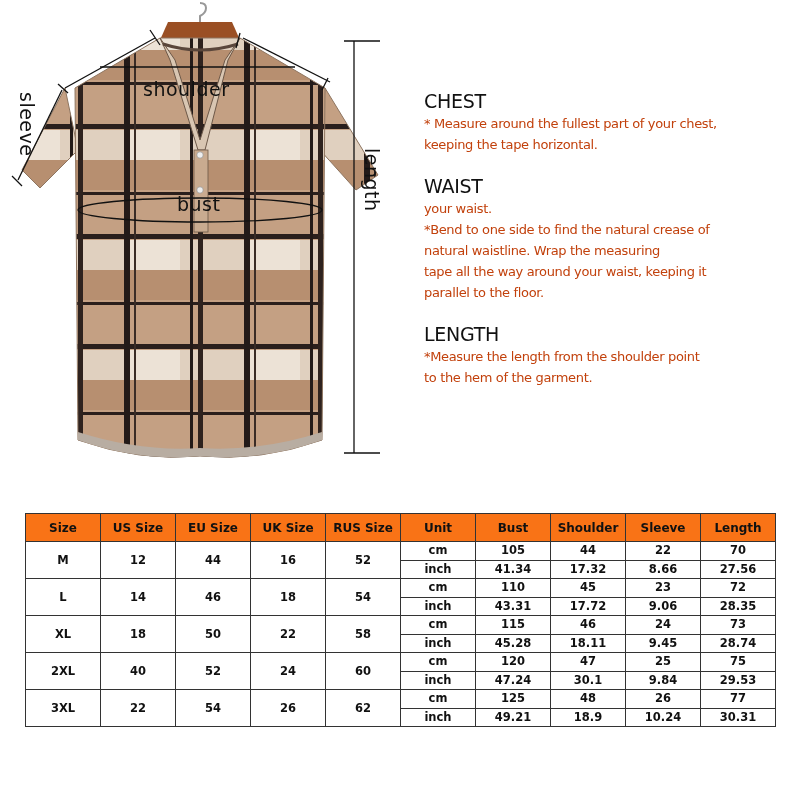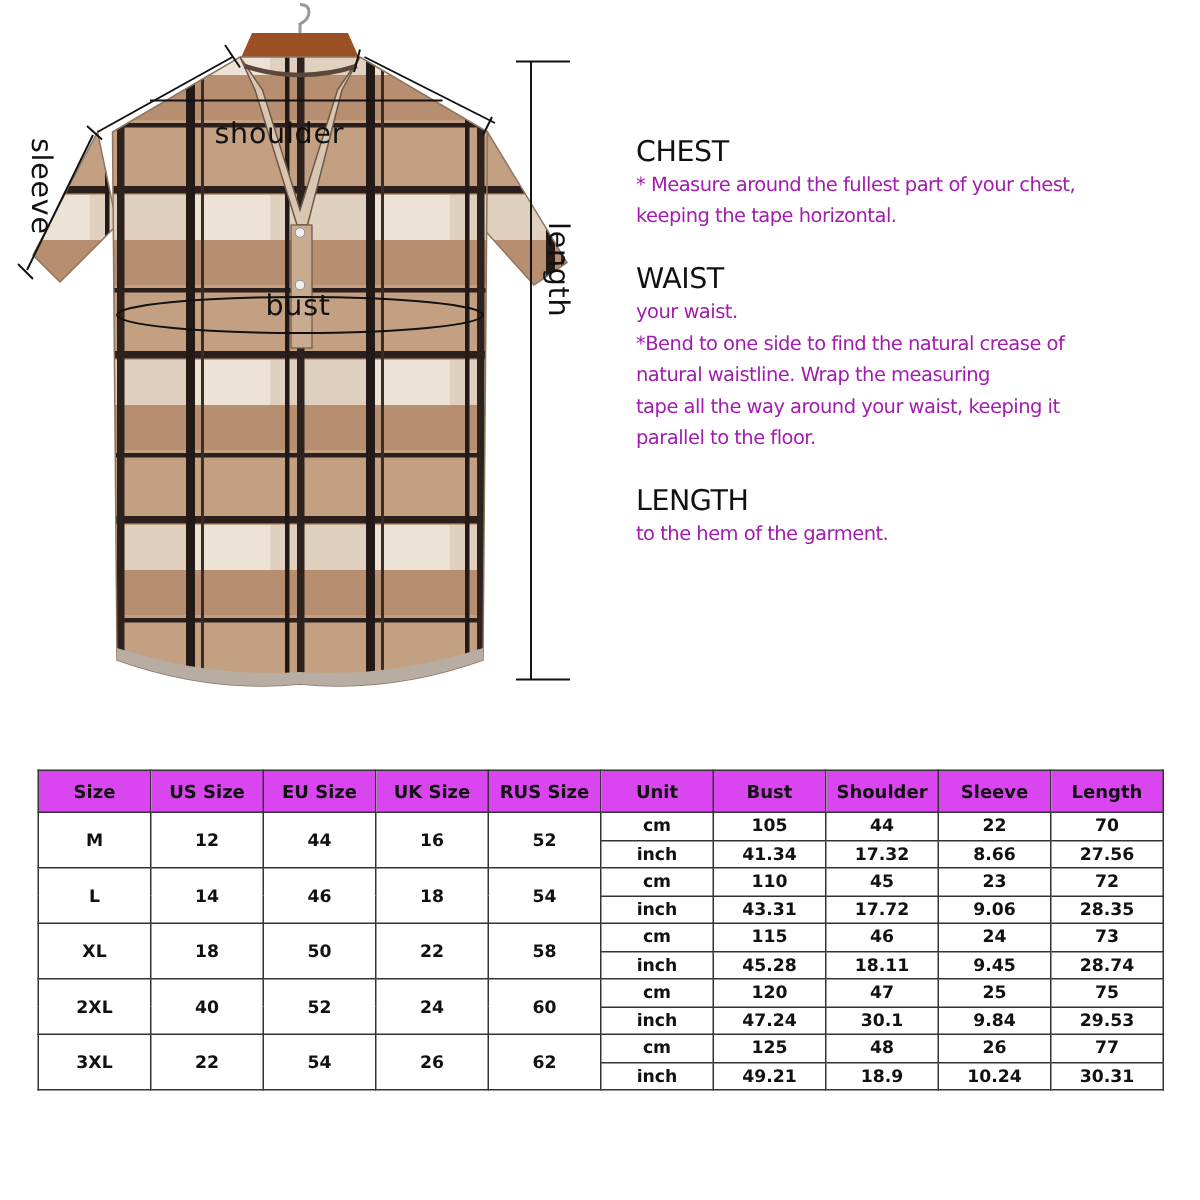--- a/index.html
+++ b/index.html
@@ -13,32 +13,32 @@
   .anno { position: absolute; font-family: "DejaVu Sans", sans-serif; color: #111; font-size: 19px; letter-spacing: 0.5px; }
   .anno-shoulder { left: 143px; top: 78px; }
   .anno-bust { left: 177px; top: 193px; }
   .anno-sleeve { left: -8px; top: 118px; transform: rotate(90deg); transform-origin: left top; left: 38px; top: 92px; }
   .anno-length { left: 383px; top: 148px; transform: rotate(90deg); transform-origin: left top; }
 
   
   .guide { position: absolute; left: 424px; top: 90px; width: 360px; }
   .guide-section { margin-bottom: 20px; }
   .guide-heading { font-family: "DejaVu Sans", sans-serif; font-size: 19px; font-weight: normal; margin: 0 0 1px 0; letter-spacing: -0.3px; color: #111; }
-  .guide-line { font-family: "DejaVu Sans", sans-serif; font-size: 13px; line-height: 21px; color: #a21caf; white-space: nowrap; letter-spacing: -0.35px; }
+  .guide-line { font-family: "DejaVu Sans", sans-serif; font-size: 13px; line-height: 21px; color: #c2410c; white-space: nowrap; letter-spacing: -0.35px; }
 
   
   .size-table {
     position: absolute; left: 25px; top: 513px;
     border-collapse: collapse; table-layout: fixed;
     font-family: "DejaVu Sans", sans-serif; font-weight: bold; font-size: 11.5px; color: #111;
   }
   .size-table th, .size-table td {
     border: 1.5px solid #333; text-align: center; padding: 0; overflow: hidden; white-space: nowrap;
   }
-  .size-table th { background: #d946ef; height: 27px; font-size: 12px; }
+  .size-table th { background: #f97316; height: 27px; font-size: 12px; }
   .size-table td.group { height: 36px; }
   .size-table td.sub { height: 17px; line-height: 17px; }
 </style>
 </head>
 <body>
 
 <div class="shirt-area">
   <svg width="400" height="480" viewBox="0 0 400 480">
     <defs>
       <pattern id="plaid" x="0" y="0" width="120" height="110" patternUnits="userSpaceOnUse">
@@ -106,20 +106,21 @@
   <div class="guide-section">
     <div class="guide-heading">WAIST</div>
     <div class="guide-line">your waist.</div>
     <div class="guide-line">*Bend to one side to find the natural crease of</div>
     <div class="guide-line">natural waistline. Wrap the measuring</div>
     <div class="guide-line">tape all the way around your waist, keeping it</div>
     <div class="guide-line">parallel to the floor.</div>
   </div>
   <div class="guide-section">
     <div class="guide-heading">LENGTH</div>
+    <div class="guide-line">*Measure the length from the shoulder point</div>
     <div class="guide-line">to the hem of the garment.</div>
   </div>
 </div>
 
 <table class="size-table">
   <colgroup>
     <col style="width:75px">
       <col style="width:75px">
       <col style="width:75px">
       <col style="width:75px">

